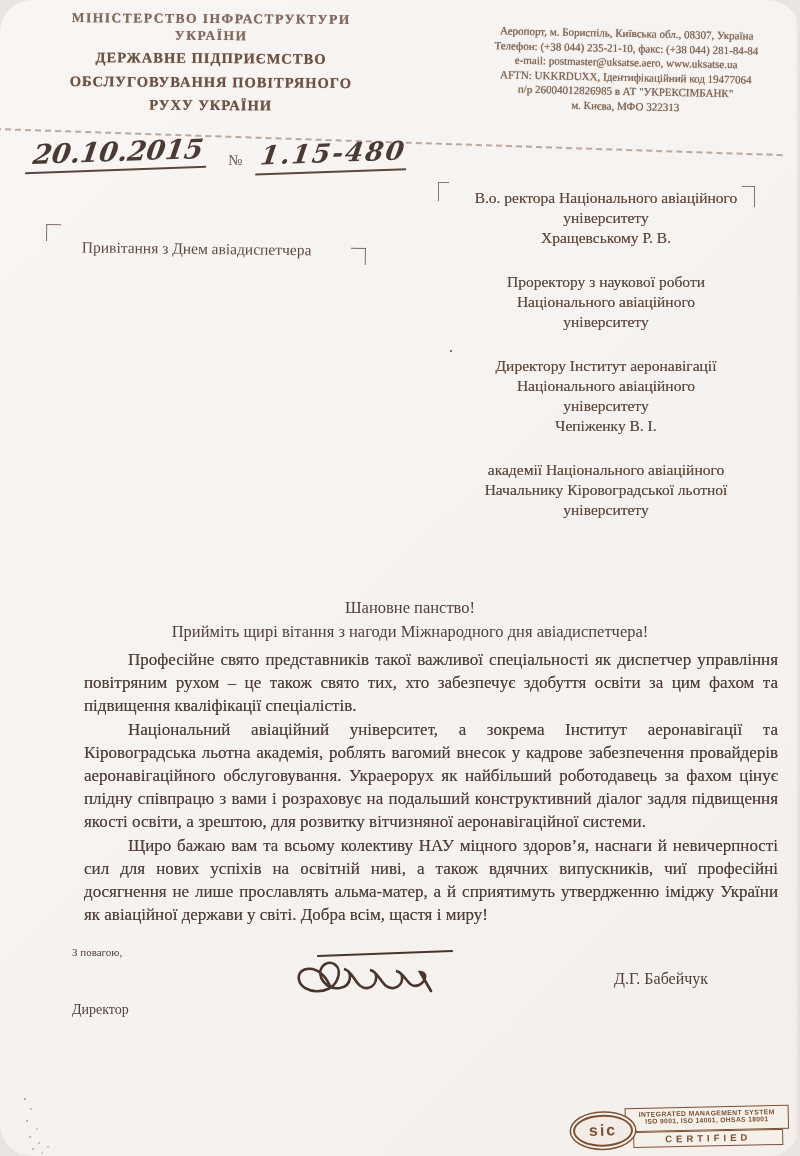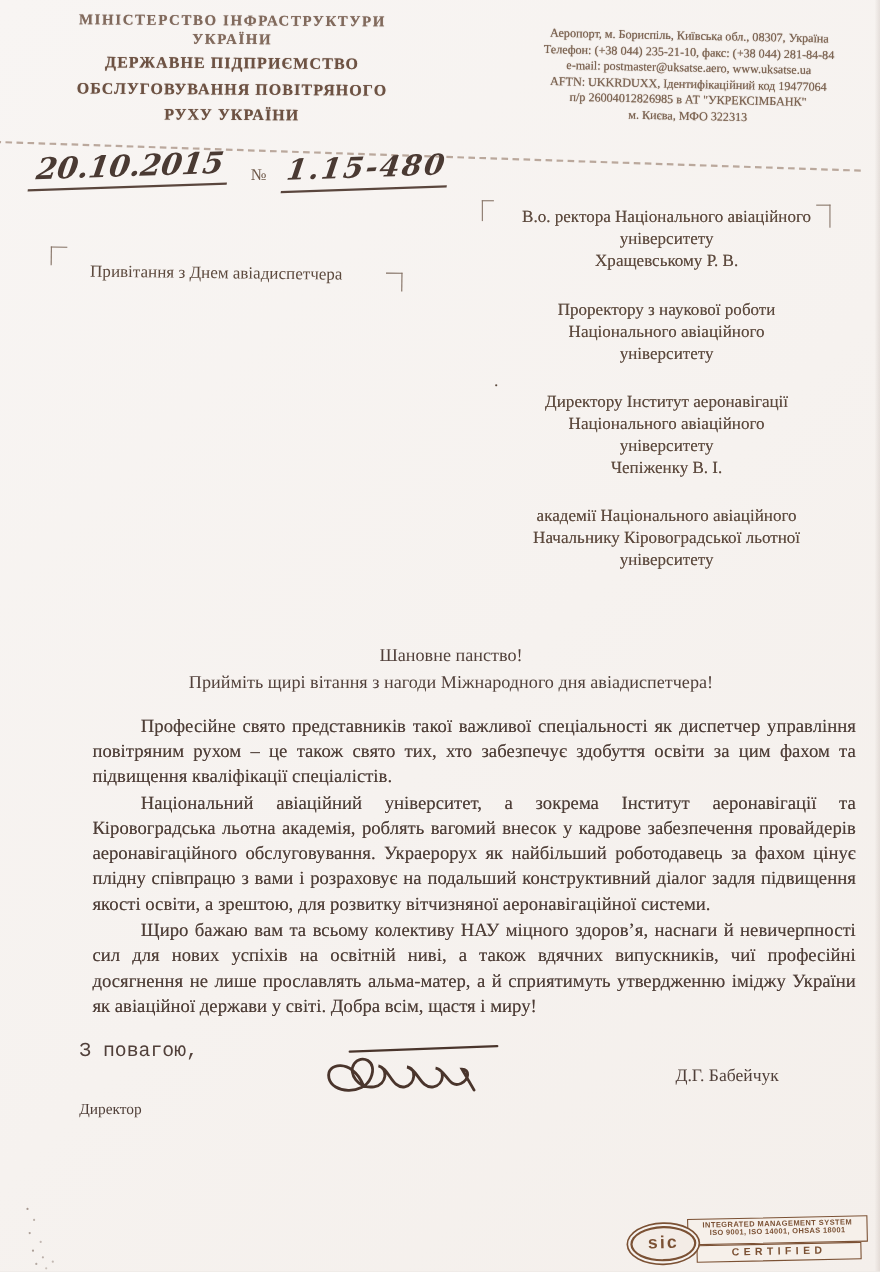--- a/index.html
+++ b/index.html
@@ -1,20 +1,20 @@
 <!DOCTYPE html>
 <html><head>
 <meta charset="utf-8">
 <style>
   html,body{margin:0;padding:0;}
   body{background:#e8e4e0;font-family:"Liberation Serif", serif;}
   .page{
     position:relative;width:800px;height:1156px;margin:0 auto;
     background:linear-gradient(135deg,#f8f5f3 0%,#f6f2ef 55%,#f4efeb 100%);
-    overflow:hidden;color:#53413a;
+    overflow:hidden;color:#53413a;border-radius:32px;
   }
   
   .lh-left{
     position:absolute;left:52px;top:10px;width:318px;text-align:center;
     color:#6d5243;transform:rotate(.4deg);
     text-shadow:0 0 .7px rgba(109,82,67,.8);
   }
   .lh-left .ministry{font-weight:700;font-size:13.5px;letter-spacing:1.5px;line-height:17px;opacity:.85;}
   .lh-left .enterprise{font-weight:700;font-size:14.5px;letter-spacing:1px;line-height:18.5px;margin-top:5px;}
   .logo-wrap{position:absolute;left:363px;top:20px;width:100px;text-align:center;color:#6b4f3c;}
@@ -52,32 +52,32 @@
   .addr{position:absolute;left:456px;top:188px;width:300px;font-size:15.5px;
     line-height:20px;color:#5d4a3e;text-shadow:0 0 .5px rgba(93,74,62,.7);text-align:center;}
   .addr .grp{margin-bottom:24px;}
   .addr-br-l{position:absolute;left:438px;top:182px;width:10px;height:18px;
     border-left:1.5px solid #6d5748;border-top:1.5px solid #6d5748;opacity:.8;}
   .addr-br-r{position:absolute;left:742px;top:186px;width:12px;height:20px;
     border-right:1.5px solid #6d5748;border-top:1.5px solid #6d5748;opacity:.8;}
   .stray-dot{position:absolute;left:449px;top:338px;font-size:16px;color:#5d4a3e;}
   
   .salut{position:absolute;left:60px;top:586px;width:700px;text-align:center;color:#51403a;}
-  .salut .l1{font-size:16.5px;font-weight:400;}
+  .salut .l1{font-size:16.5px;font-weight:400;margin-top:12px;}
   .salut .l2{font-size:16.5px;margin-top:4px;}
   
   .body-text{
     position:absolute;left:72px;top:648px;width:694px;
     font-size:17px;line-height:23.2px;text-align:justify;color:#4e3e37;
     text-shadow:0 0 .5px rgba(78,62,55,.65);
     margin-left:12px;
   }
   .body-text p{margin:0;text-indent:44px;}
   
-  .sig-closing{position:absolute;left:72px;top:946px;font-size:18px;color:#51403a;font-family:Liberation Mono, monospace;}
+  .sig-closing{position:absolute;left:72px;top:946px;font-size:11px;color:#51403a;}
   .sig-title{position:absolute;left:72px;top:1002px;font-size:14px;color:#51403a;}
   .sig-svg{position:absolute;left:290px;top:944px;}
   .sig-name{position:absolute;left:614px;top:970px;font-size:16px;color:#51403a;}
   
   .stamp{position:absolute;left:573px;top:1106px;width:218px;height:44px;
     color:#7b5134;transform:rotate(-1.2deg);font-family:"Liberation Sans",sans-serif;}
   .stamp .oval{
     position:absolute;left:0;top:7px;width:56px;height:28px;border-radius:50%;
     border:2px solid #7b5134;box-shadow:0 0 0 2px #f6f2ef,0 0 0 3.5px #7b5134;
     display:flex;align-items:center;justify-content:center;background:#f3ece6;

